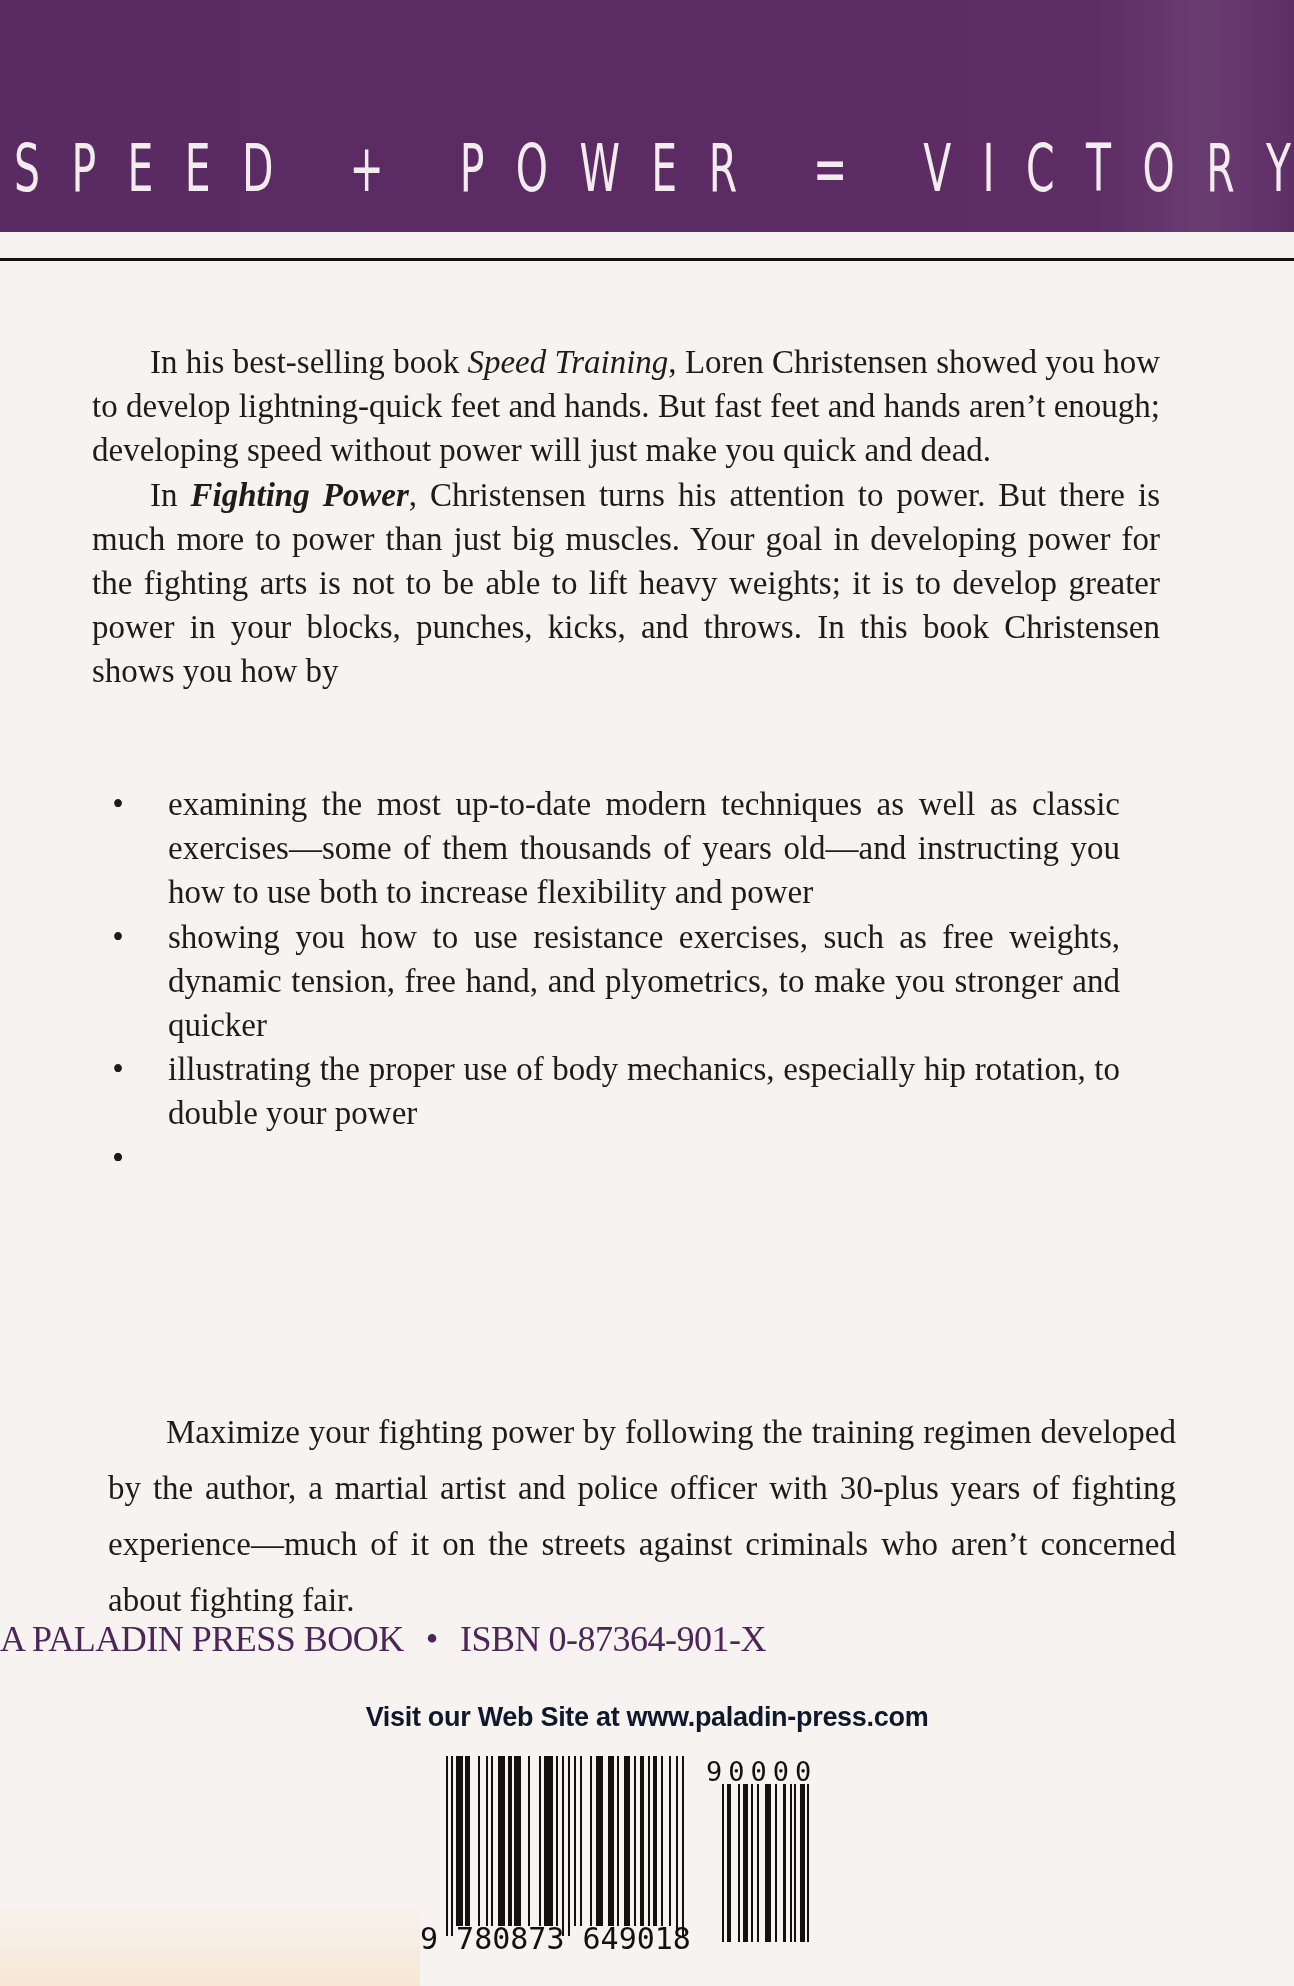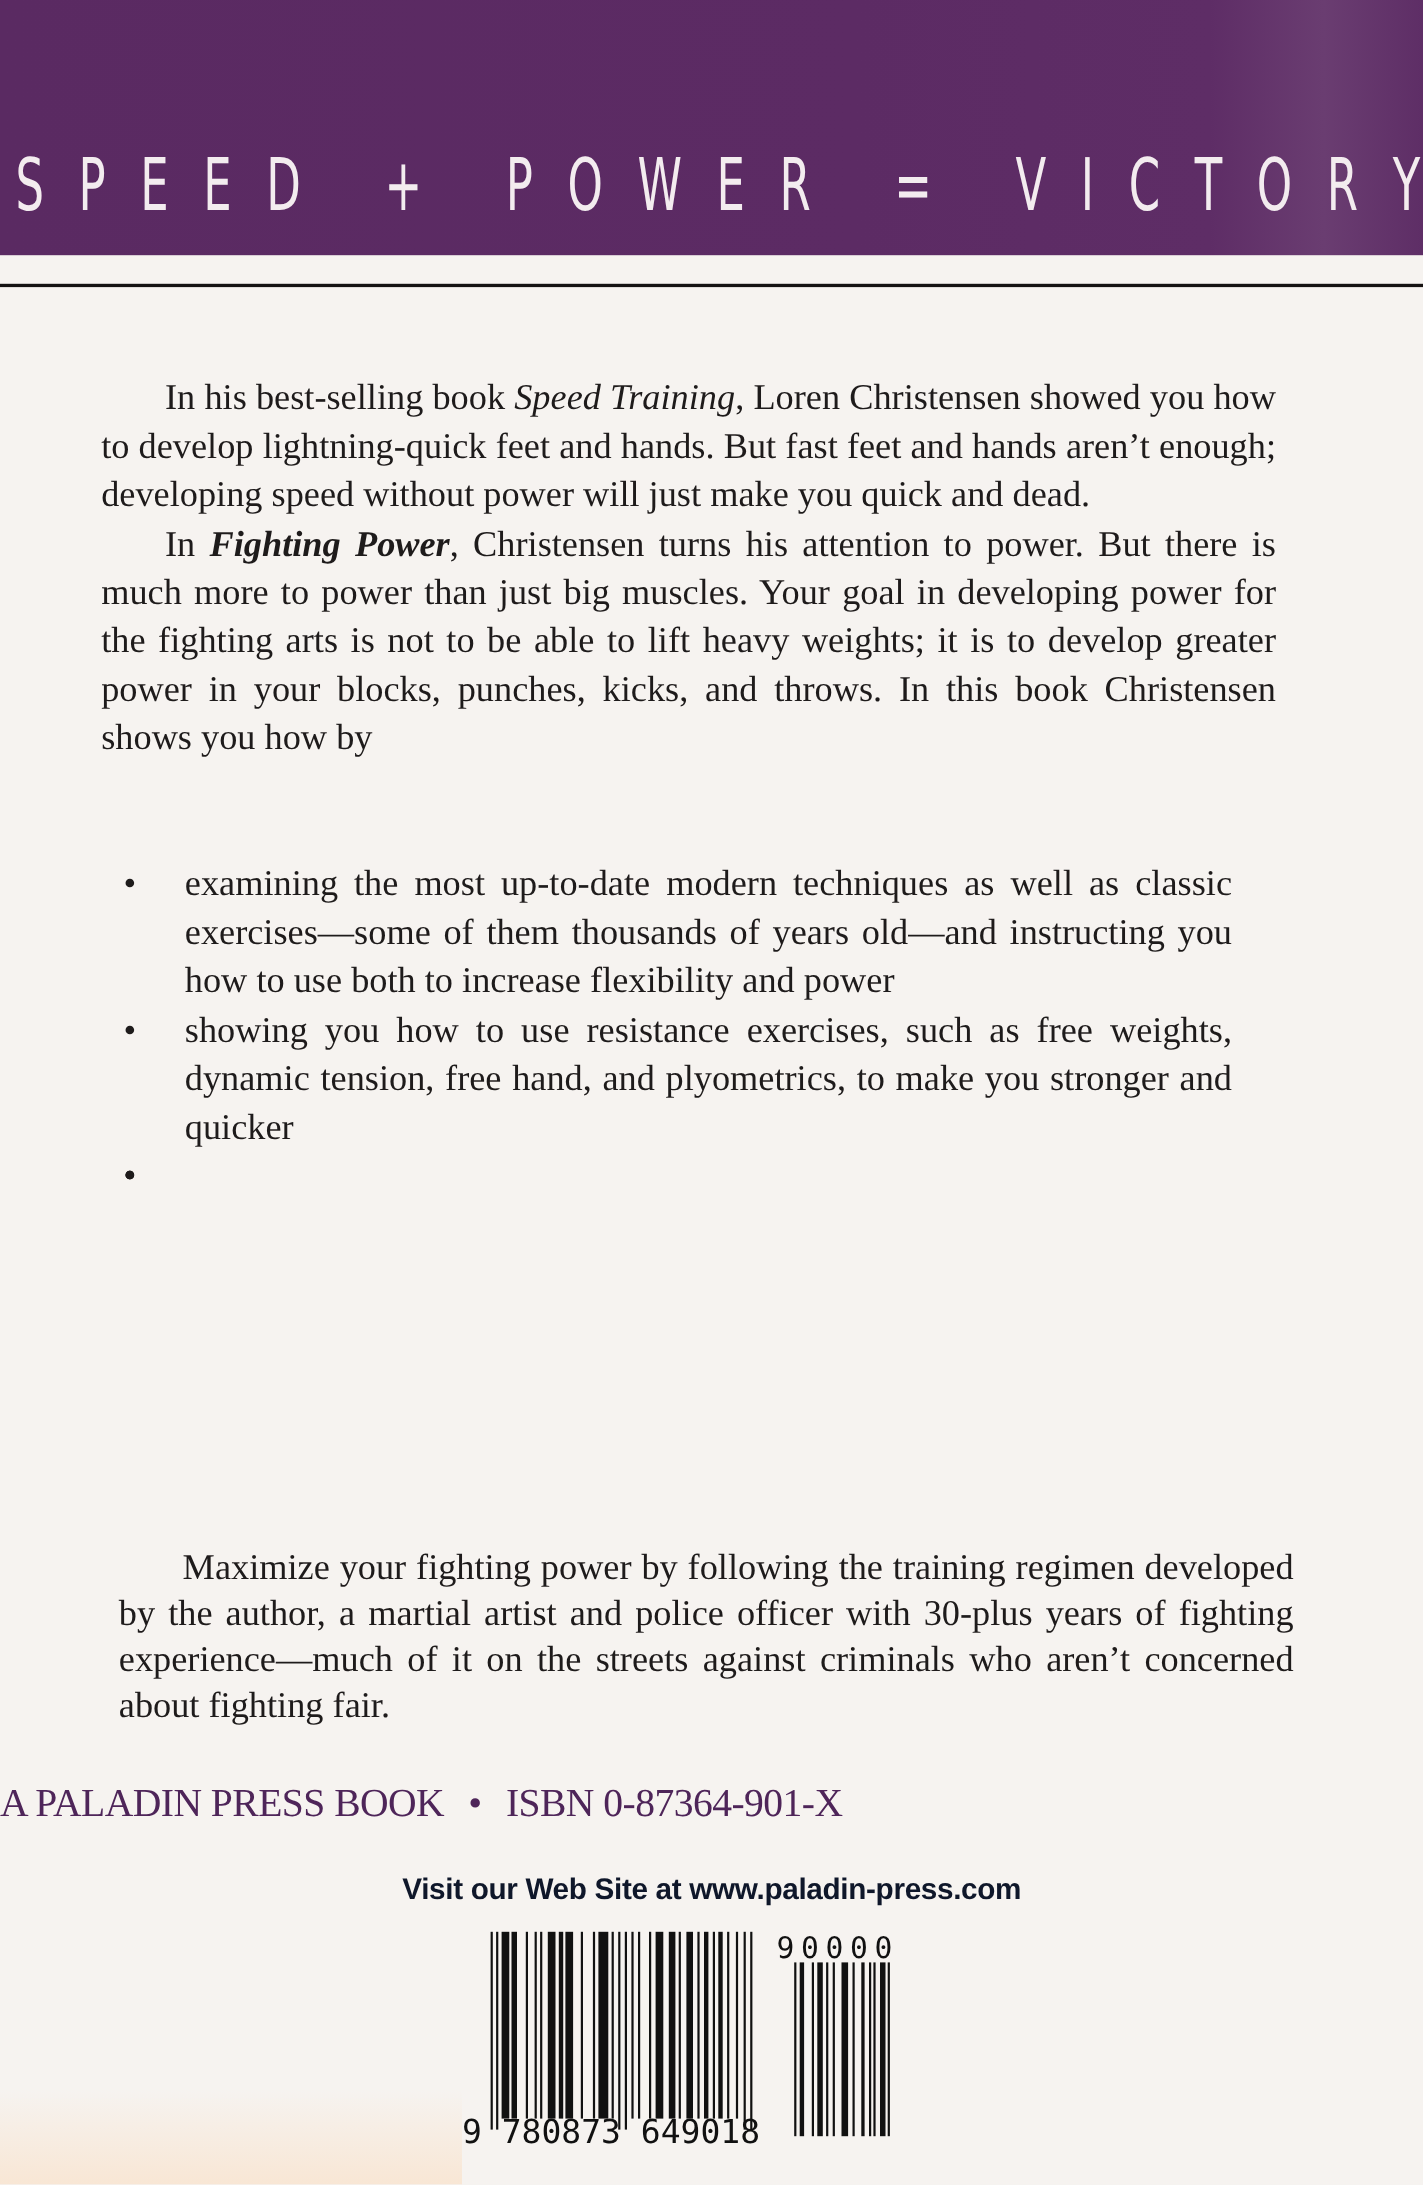--- a/index.html
+++ b/index.html
@@ -39,21 +39,21 @@
   .bullets {
     position:absolute; left:108px; top:782px; width:1012px;
     font-size:33px; line-height:44.2px; list-style:none; margin:0; padding:0;
   }
   .bullets li { position:relative; padding-left:60px; text-align:justify; }
   .bullets li .dot {
     position:absolute; left:0; top:0; width:20px; text-align:center;
   }
   .closing {
     position:absolute; left:108px; top:1404px; width:1068px;
-    font-size:33px; line-height:42px; text-align:justify;
+    font-size:33px; line-height:56px; text-align:justify;
   }
   .publisher {
     position:absolute; left:0; top:1618px; width:1294px; 
     font-size:36px; color:#4e2559; letter-spacing:-0.5px;
   }
   .publisher .sep { margin:0 22px; }
   .website {
     position:absolute; left:0; top:1702px; width:1294px; text-align:center;
     font-family:"Liberation Sans", sans-serif; font-weight:bold; font-size:27px; color:#0f172a;
     letter-spacing:-0.3px;
@@ -107,21 +107,21 @@
 <div class="rule"></div>
 
 <div class="body-text">
   <p class="para"><span>In his best-selling book </span><em>Speed Training</em><span>, Loren Christensen showed you how to develop lightning-quick feet and hands. But fast feet and hands aren’t enough; developing speed without power will just make you quick and dead.</span></p>
   <p class="para"><span>In </span><strong>Fighting Power</strong><span>, Christensen turns his attention to power. But there is much more to power than just big muscles. Your goal in developing power for the fighting arts is not to be able to lift heavy weights; it is to develop greater power in your blocks, punches, kicks, and throws. In this book Christensen shows you how by</span></p>
 </div>
 
 <ul class="bullets">
   <li><span class="dot">•</span><span>examining the most up-to-date modern techniques as well as classic exercises—some of them thousands of years old—and instructing you how to use both to increase flexibility and power</span></li>
   <li><span class="dot">•</span><span>showing you how to use resistance exercises, such as free weights, dynamic tension, free hand, and plyometrics, to make you stronger and quicker</span></li>
-  <li><span class="dot">•</span></li>
+  <li><span class="dot">•</span><span>illustrating the proper use of body mechanics, especially hip rotation, to double your power</span></li>
   <li><span class="dot">•</span></li>
   <li><span class="dot">•</span></li>
 </ul>
 
 <div class="closing">
   <p class="para">Maximize your fighting power by following the training regimen developed by the author, a martial artist and police officer with 30-plus years of fighting experience—much of it on the streets against criminals who aren’t concerned about fighting fair.</p>
 </div>
 
 <div class="publisher">
   <span>A PALADIN PRESS BOOK</span><span class="sep">•</span><span>ISBN 0-87364-901-X</span>

